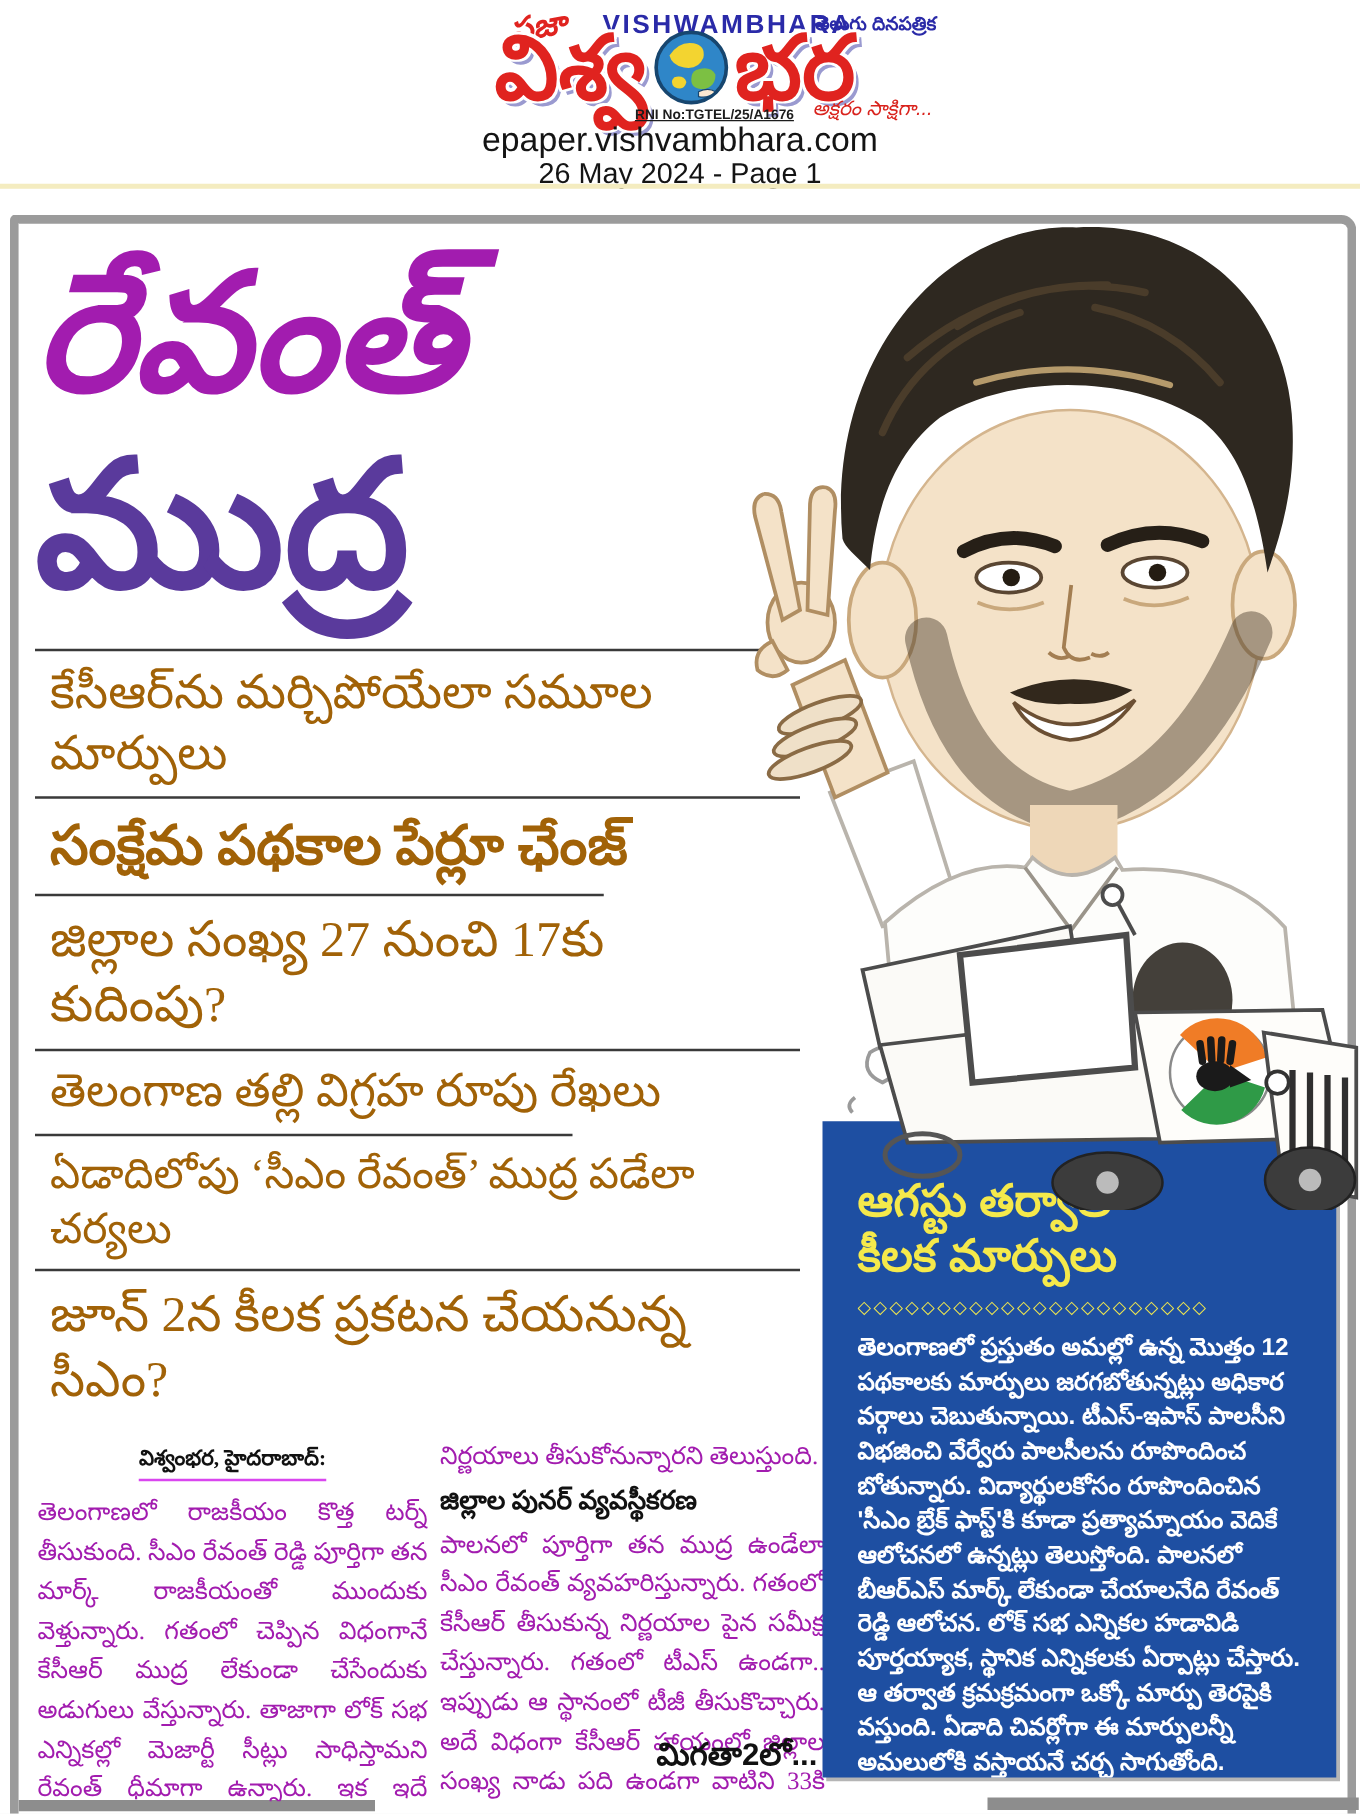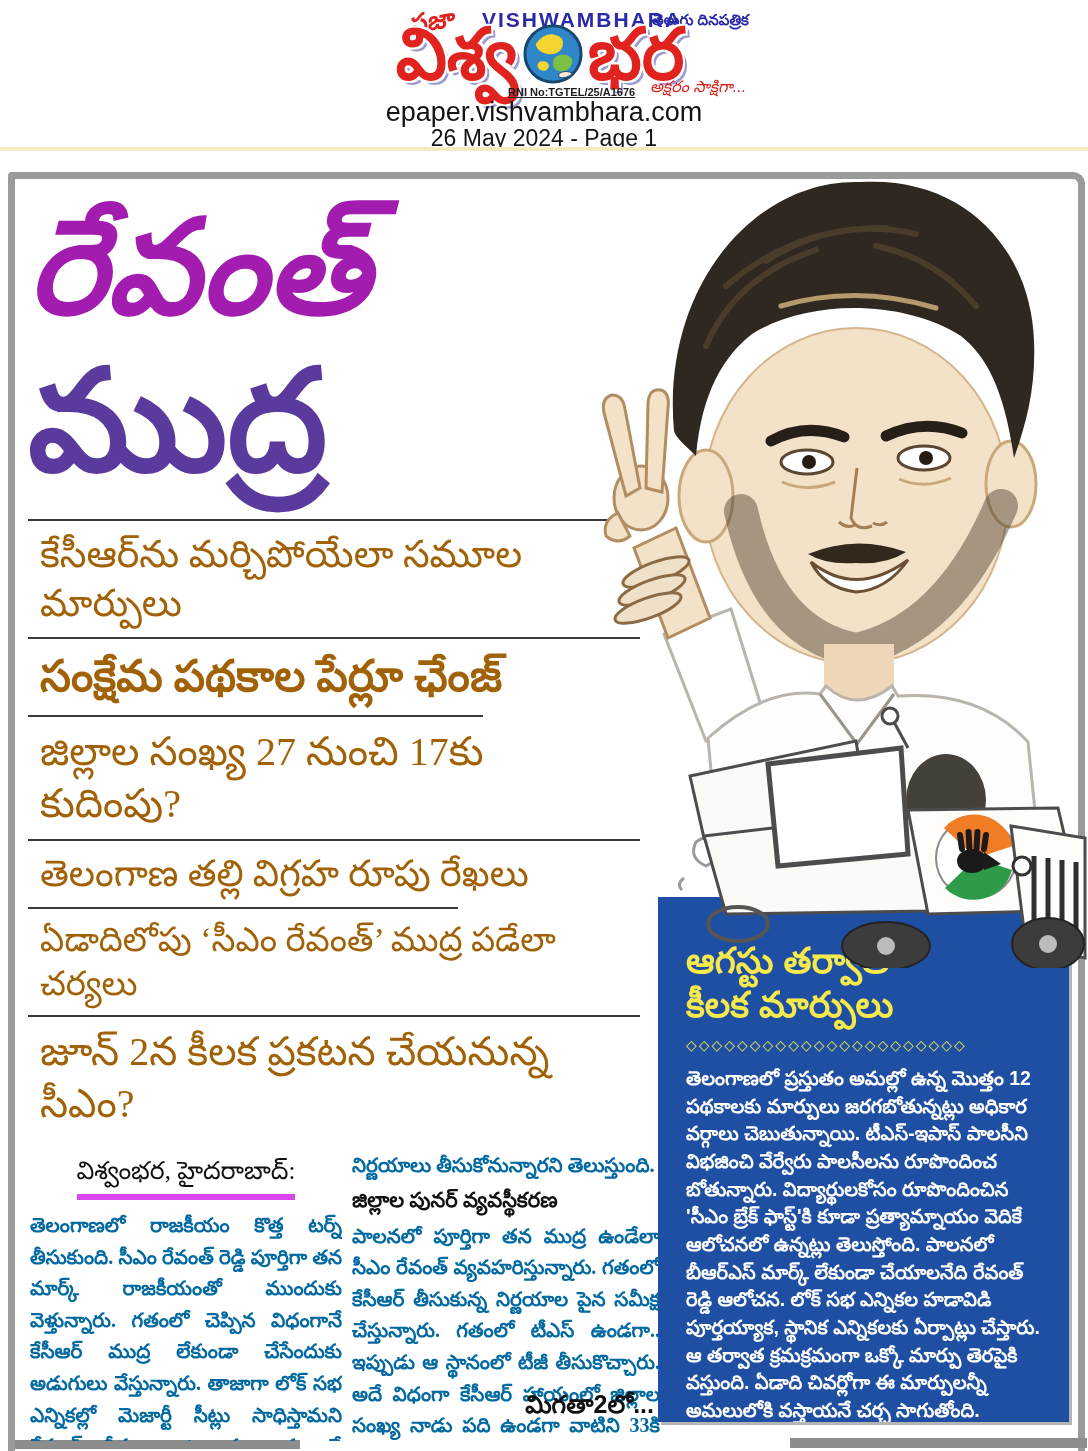--- a/index.html
+++ b/index.html
@@ -38,23 +38,23 @@
   .rule{border-top:2px solid #3a3a3a;height:0;margin:9px 0;}
   .rule.w1{width:612px;} .rule.w2{width:455px;} .rule.w3{width:430px;}
   .deck{color:#a16207;margin:4px 12px;line-height:1.3;font-family:Liberation Serif, serif;}
   .d0{font-size:38px;} .d1{font-size:44px;font-weight:600;} .d2{font-size:40px;}
   .d3{font-size:37px;} .d4{font-size:37px;} .d5{font-size:34px;} .d6{font-size:40px;}
   
   .col{position:absolute;z-index:2;font-family:"Liberation Serif",serif;}
   .col1{left:30px;top:1157px;width:312px;height:284px;overflow:hidden;}
   .col2{left:352px;top:1150px;width:308px;height:291px;overflow:hidden;}
   .dateline-wrap{text-align:center;}
-  .dateline{display:inline-block;font-size:25px;font-weight:normal;color:#111;
-            border-bottom:6px solid #d946ef;padding-bottom:3px;}
-  .bodytext{font-size:20px;line-height:1.58;color:#0369a1;text-align:justify;margin:10px 0 0 0;font-weight:bold;}
+  .dateline{display:inline-block;font-size:17px;font-weight:bold;color:#111;
+            border-bottom:2px solid #d946ef;padding-bottom:3px;}
+  .bodytext{font-size:20px;line-height:1.58;color:#a21caf;text-align:justify;margin:10px 0 0 0;}
   .col2 .bodytext{margin-top:0;}
   .subhead2{font-size:21px;font-weight:bold;color:#111;margin:6px 0 4px 0;}
   .continued{position:absolute;right:434px;top:1390px;font-size:25px;font-weight:bold;color:#111;z-index:4;margin-left:20px;}
   
   .sidebar-box{position:absolute;left:658px;top:897px;width:411px;height:525px;background:#1e4fa2;
                z-index:3;box-sizing:border-box;padding:42px 24px 16px 28px;overflow:hidden;
                box-shadow:3px 3px 0 #b5b5b5;}
   .sb-title{margin:0;font-size:36px;line-height:1.22;font-weight:800;color:#f5e94b;}
   .sb-sep{color:#f3e94d;font-size:14px;letter-spacing:2px;margin:10px 0 12px 0;white-space:nowrap;overflow:hidden;}
   .sb-body{margin:0;font-size:19.5px;line-height:1.42;font-weight:600;color:#ffffff;text-align:left;}

